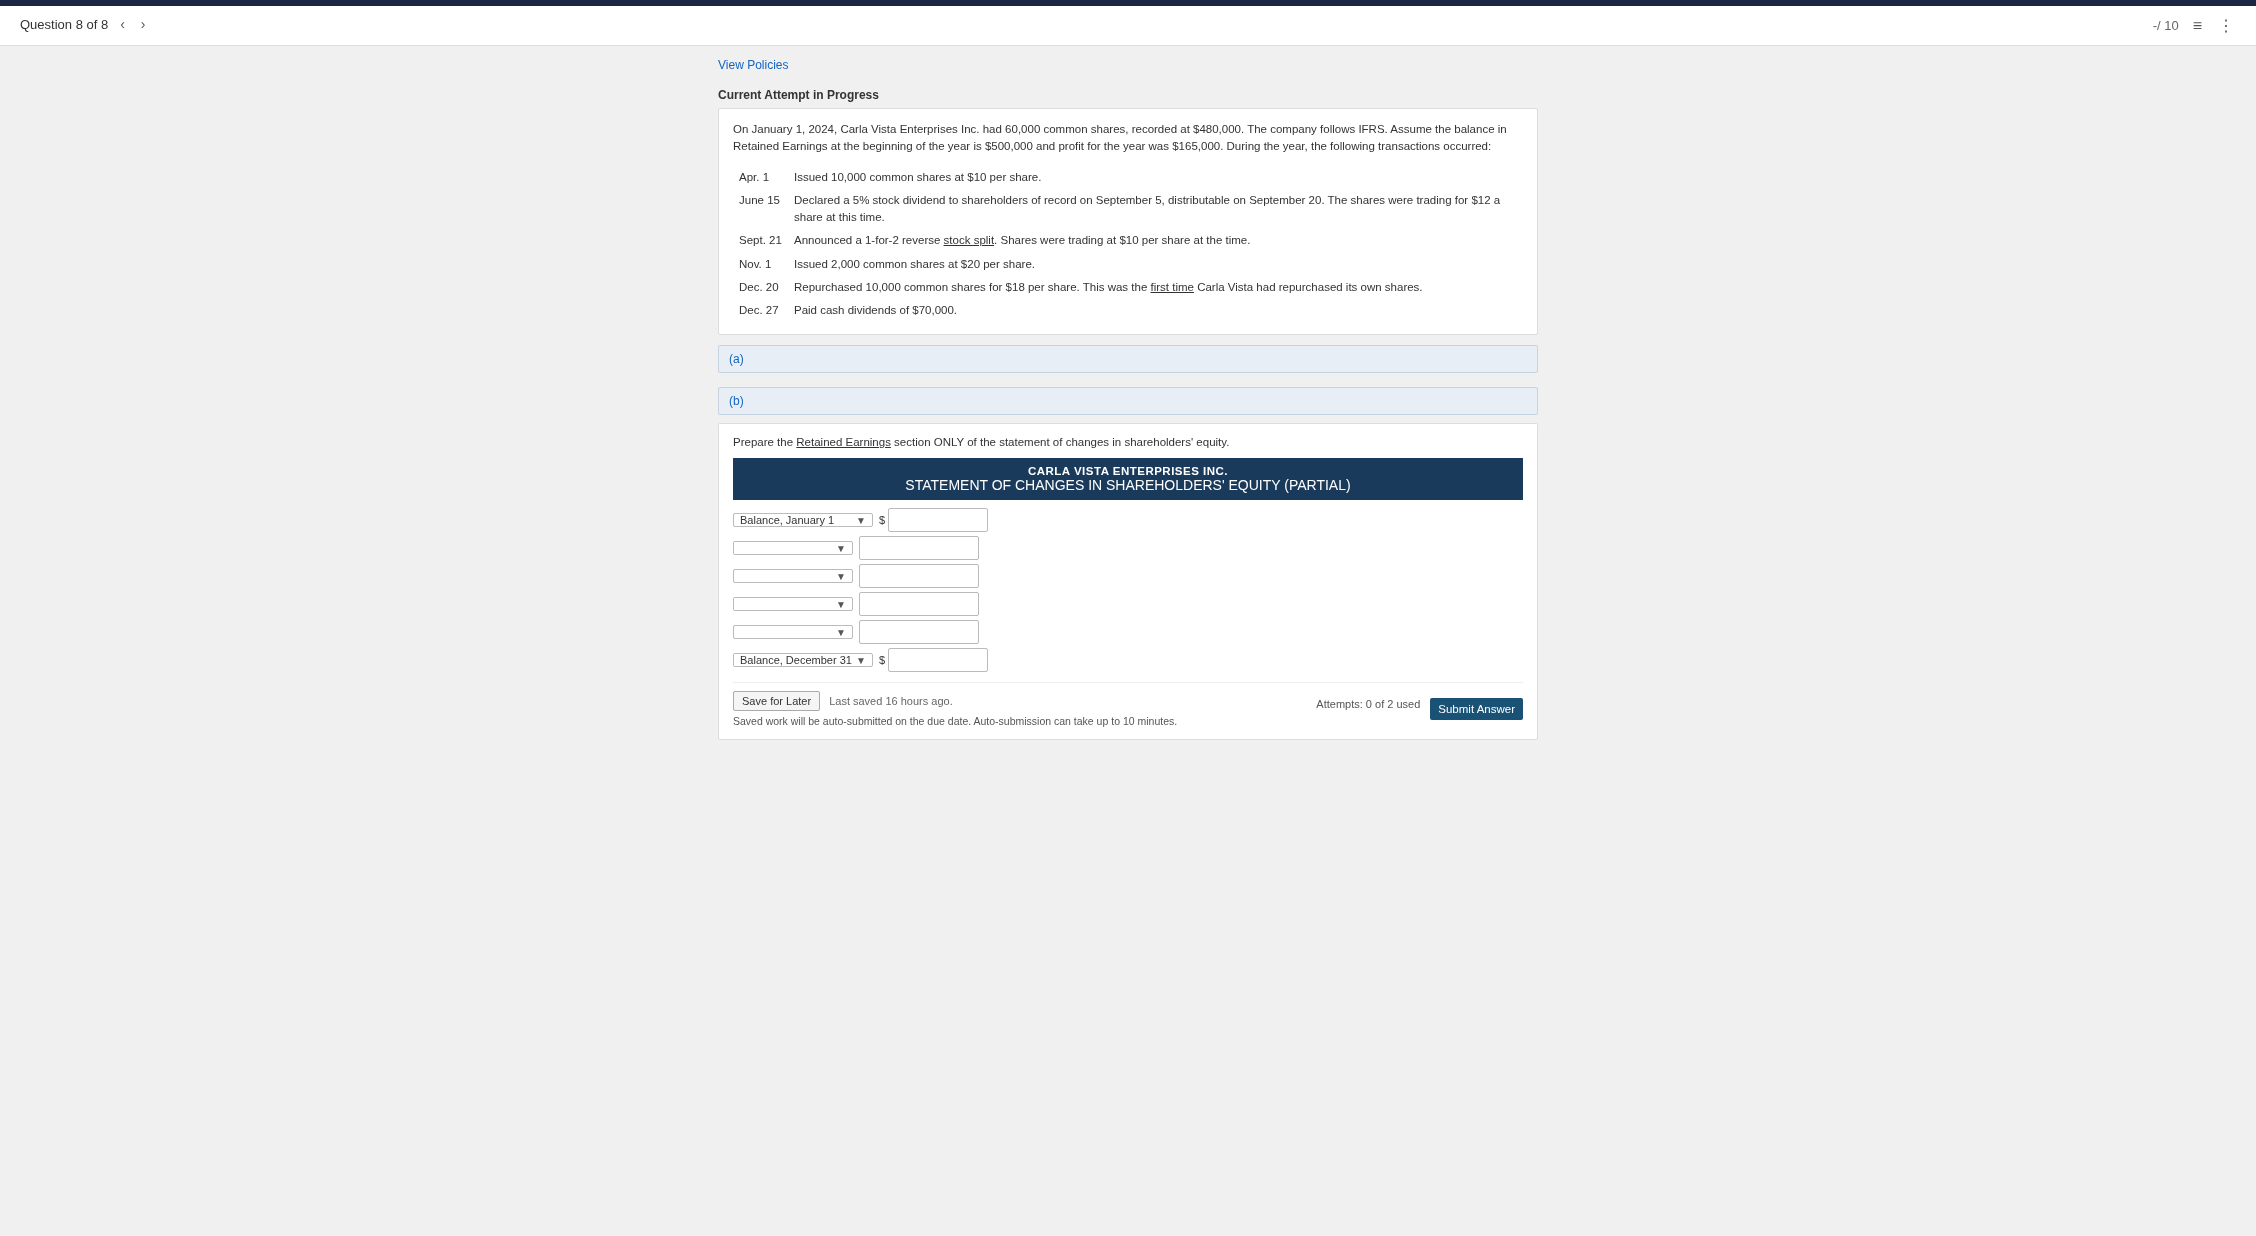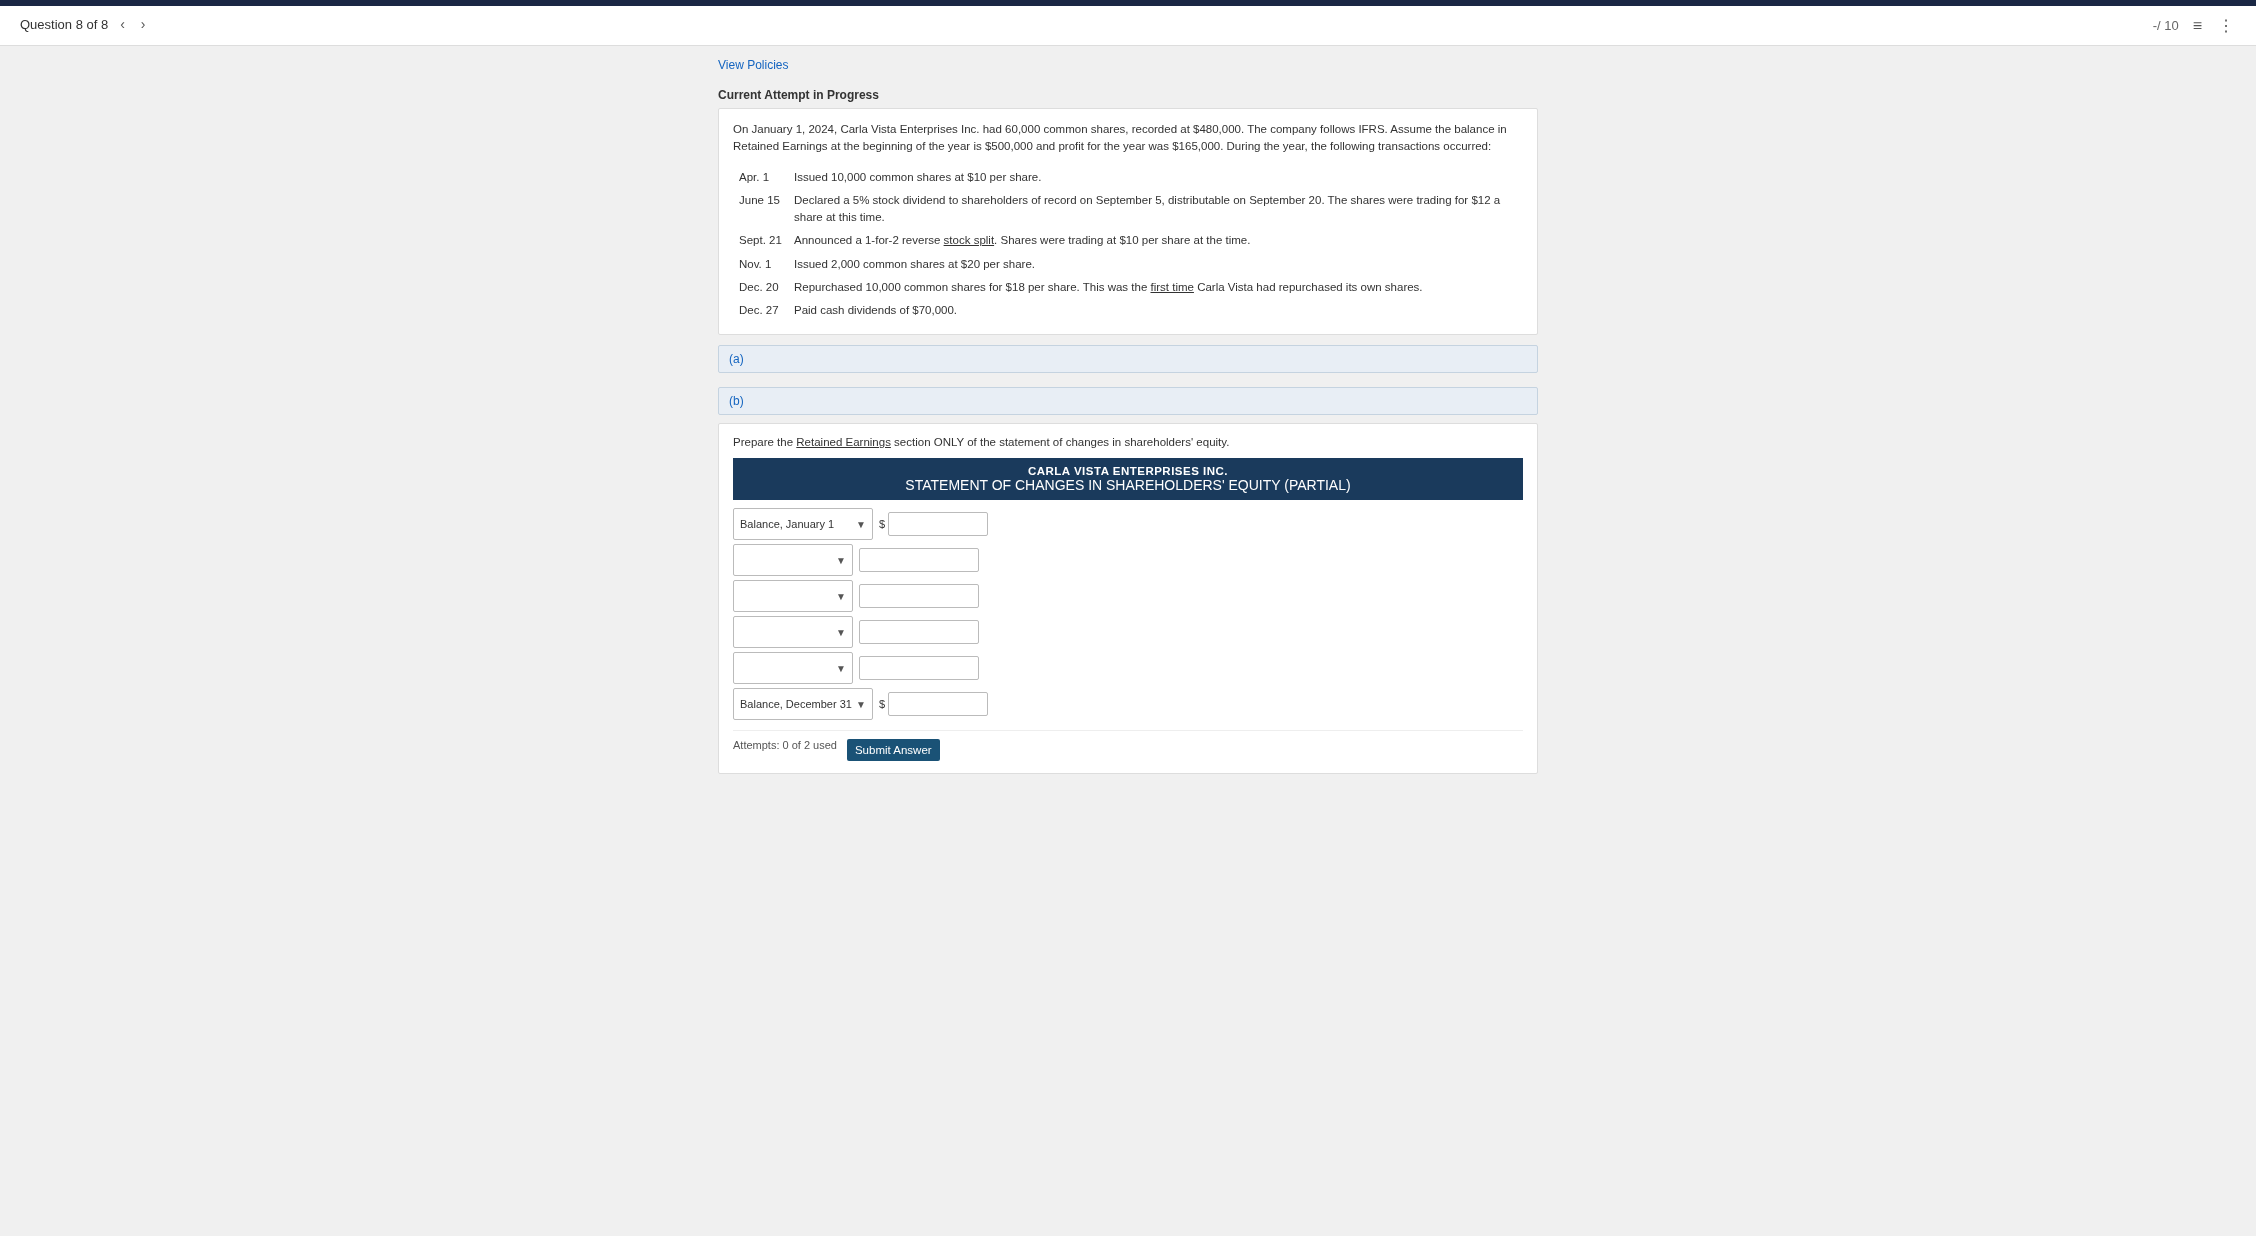--- a/index.html
+++ b/index.html
@@ -154,21 +154,21 @@
       border: 1px solid #bbb;
       border-radius: 2px;
       padding: 3px 6px;
       font-size: 11px;
       background: #fff;
       cursor: pointer;
       display: flex;
       align-items: center;
       justify-content: space-between;
       min-width: 120px;
-      height: 32px;
+      height: 14px;
     }
     .dropdown-select.balance-jan {
       min-width: 140px;
     }
     .dropdown-select.balance-dec {
       min-width: 140px;
     }
     .dropdown-select.narrow {
       min-width: 120px;
     }
@@ -377,20 +377,27 @@
         <span>Balance, December 31</span>
         <span class="chevron-icon">▼</span>
       </div>
       <div class="dollar-input-group">
         <span class="dollar-sign">$</span>
         <input type="text" class="amount-input" value="" style="">
       </div>
     </div>
 
     <div class="footer-row">
+      <div class="footer-left">
+        <div>
+          <button class="save-later-btn">Save for Later</button>
+          <span class="last-saved">Last saved 16 hours ago.</span>
+        </div>
+        <div class="auto-submit-note">Saved work will be auto-submitted on the due date. Auto-submission can take up to 10 minutes.</div>
+      </div>
       <div class="footer-right">
         <span class="attempts-text">Attempts: 0 of 2 used</span>
         <button class="submit-btn">Submit Answer</button>
       </div>
     </div>
   </div>
 
 </div>
 
 </body></html>

